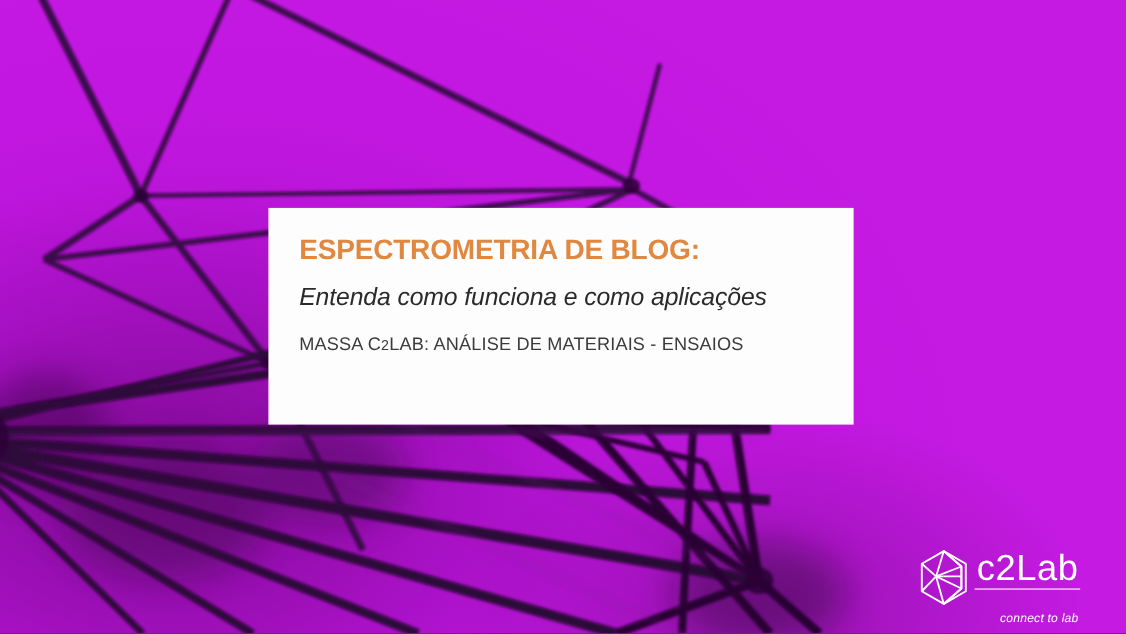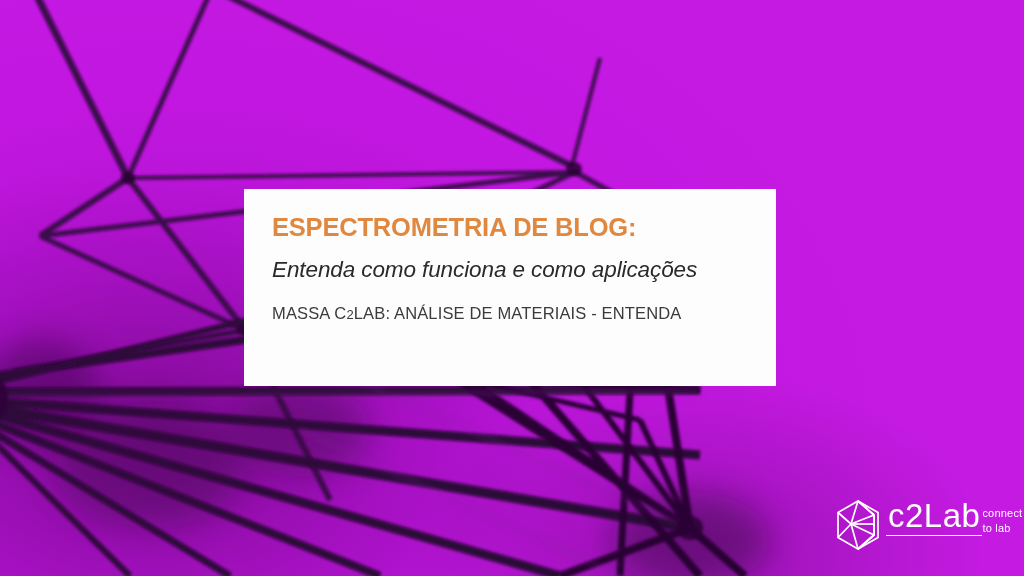--- a/index.html
+++ b/index.html
@@ -93,40 +93,41 @@
   }
   .logo-mark {
     width: 52px;
     height: 52px;
     flex: 0 0 52px;
     margin-top: 1px;
   }
   .logo-text {
     margin-left: 2px;
     display: flex;
-    flex-direction: row;
+    flex-direction: column;
     align-items: flex-end;
   }
   .logo-word {
     color: #ffffff;
     font-size: 33px;
     line-height: 36px;
     letter-spacing: 0.5px;
     font-weight: 400;
     border-bottom: 1.4px solid #ffffff;
     padding: 0 2px 1px 2px;
     font-family: "Liberation Sans", sans-serif;
   }
   .logo-tag {
     color: #ffffff;
     font-size: 11px;
     line-height: 15px;
     letter-spacing: 0.2px;
-    margin-top: 0;
+    margin-top: 19px;
     padding-right: 2px;
+    font-style: italic;
   }
 </style>
 </head>
 <body>
 
 <div id="slide">
 
   <div class="bg-base"></div>
 
   <svg class="bg-wires" viewBox="0 0 1024 576" preserveAspectRatio="none">
@@ -206,21 +207,21 @@
     </g>
   </svg>
 
   <div class="bg-vignette"></div>
 
   <div class="text-card">
     <h1 class="headline">
       <span class="headline-line">ESPECTROMETRIA DE BLOG:</span>
     </h1>
     <p class="subheadline">Entenda como funciona e como aplicações</p>
-    <p class="kicker"><span>MASSA C</span><span class="sc2">2</span><span>LAB: ANÁLISE DE MATERIAIS - ENTENDA</span></p>
+    <p class="kicker"><span>MASSA C</span><span class="sc2">2</span><span>LAB: ANÁLISE DE MATERIAIS - ENSAIOS</span></p>
   </div>
 
   <div class="logo">
     <svg class="logo-mark" viewBox="0 0 52 52">
       <g fill="none" stroke="#ffffff" stroke-width="1.7" stroke-linejoin="round">
         <polygon points="26,2 46,13.5 46,38.5 26,50 6,38.5 6,13.5"></polygon>
         <polyline points="6,13.5 19,25 6,38.5"></polyline>
         <polyline points="19,25 26,2 42,16"></polyline>
         <polyline points="19,25 42,16 42,36 19,25"></polyline>
         <polyline points="42,36 26,50 19,25"></polyline>

